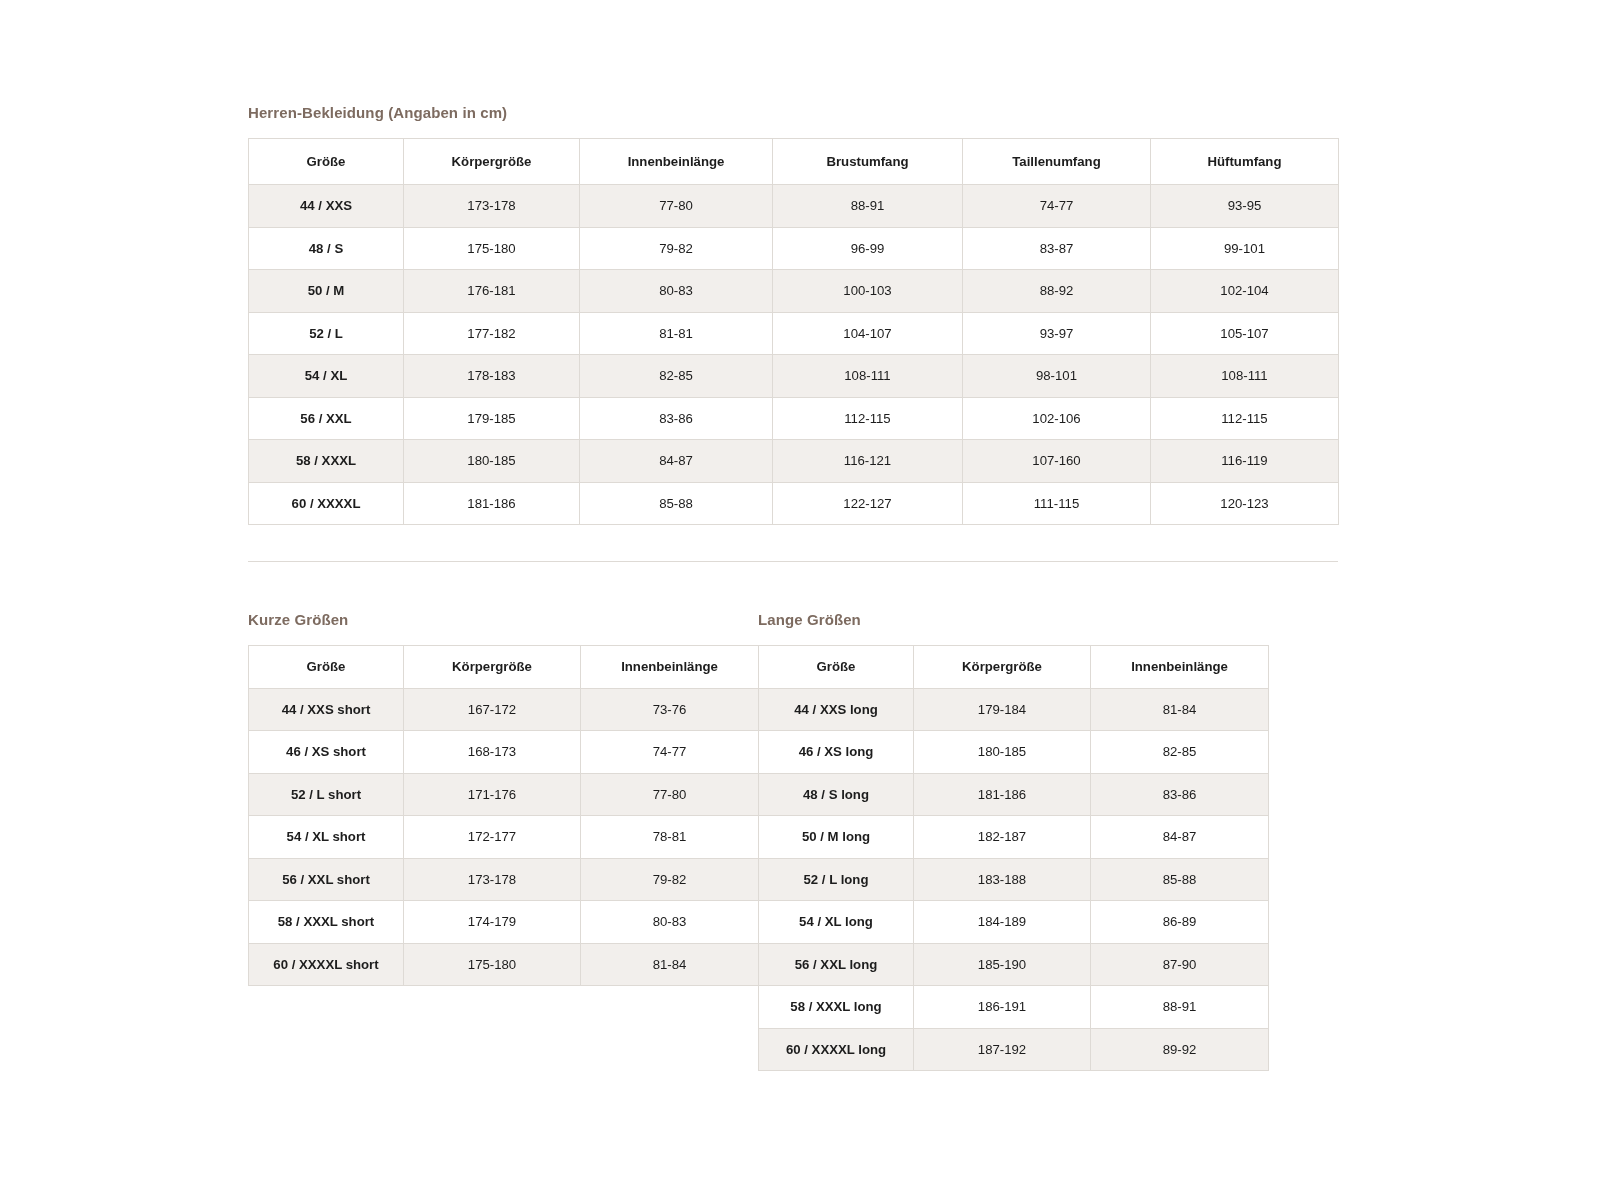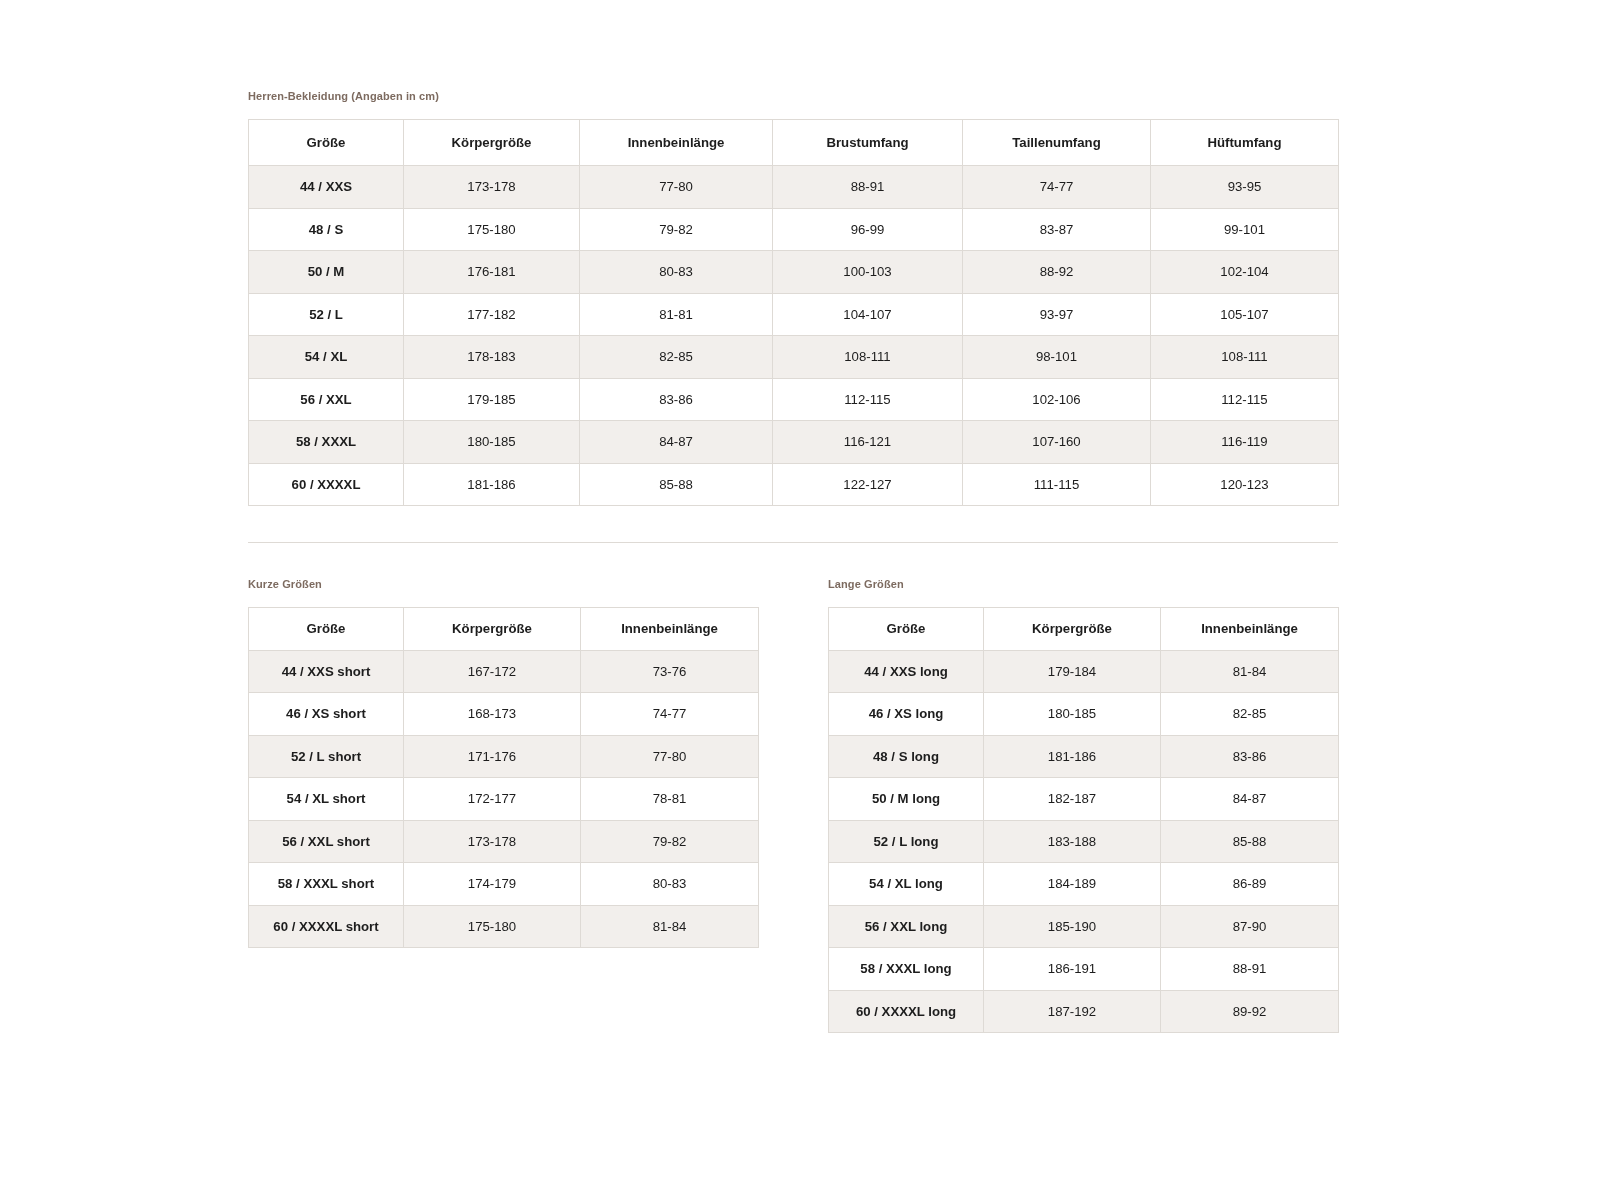--- a/index.html
+++ b/index.html
@@ -18,25 +18,25 @@
     box-sizing: border-box;
     padding: 0;
   }
   .content {
     position: absolute;
     left: 248px;
     top: 88px;
     width: 1090px;
   }
   .section-title {
-    font-size: 11px;
+    font-size: 15px;
     font-weight: bold;
     color: #7d6b60;
     letter-spacing: 0.1px;
-    margin: 2px 0 17px 0;
+    margin: 16px 0 17px 0;
   }
   table {
     border-collapse: collapse;
     width: 100%;
     table-layout: fixed;
   }
   table td, table th {
     border: 1px solid #dedad5;
     padding: 0;
     height: 41.5px;
@@ -62,21 +62,20 @@
     font-weight: bold;
   }
   .divider {
     border: none;
     border-top: 1px solid #dedad5;
     margin: 36px 0 0 0;
     width: 1090px;
   }
   .lower {
     display: flex;
-    gap: 70px;
     margin-top: 33px;
   }
   .lower-col {
     width: 510px;
   }
   .lower table td, .lower table th {
     height: 41.5px;
   }
   .main-table col.c1 { width: 155px; }
   .main-table col.c2 { width: 176px; }

